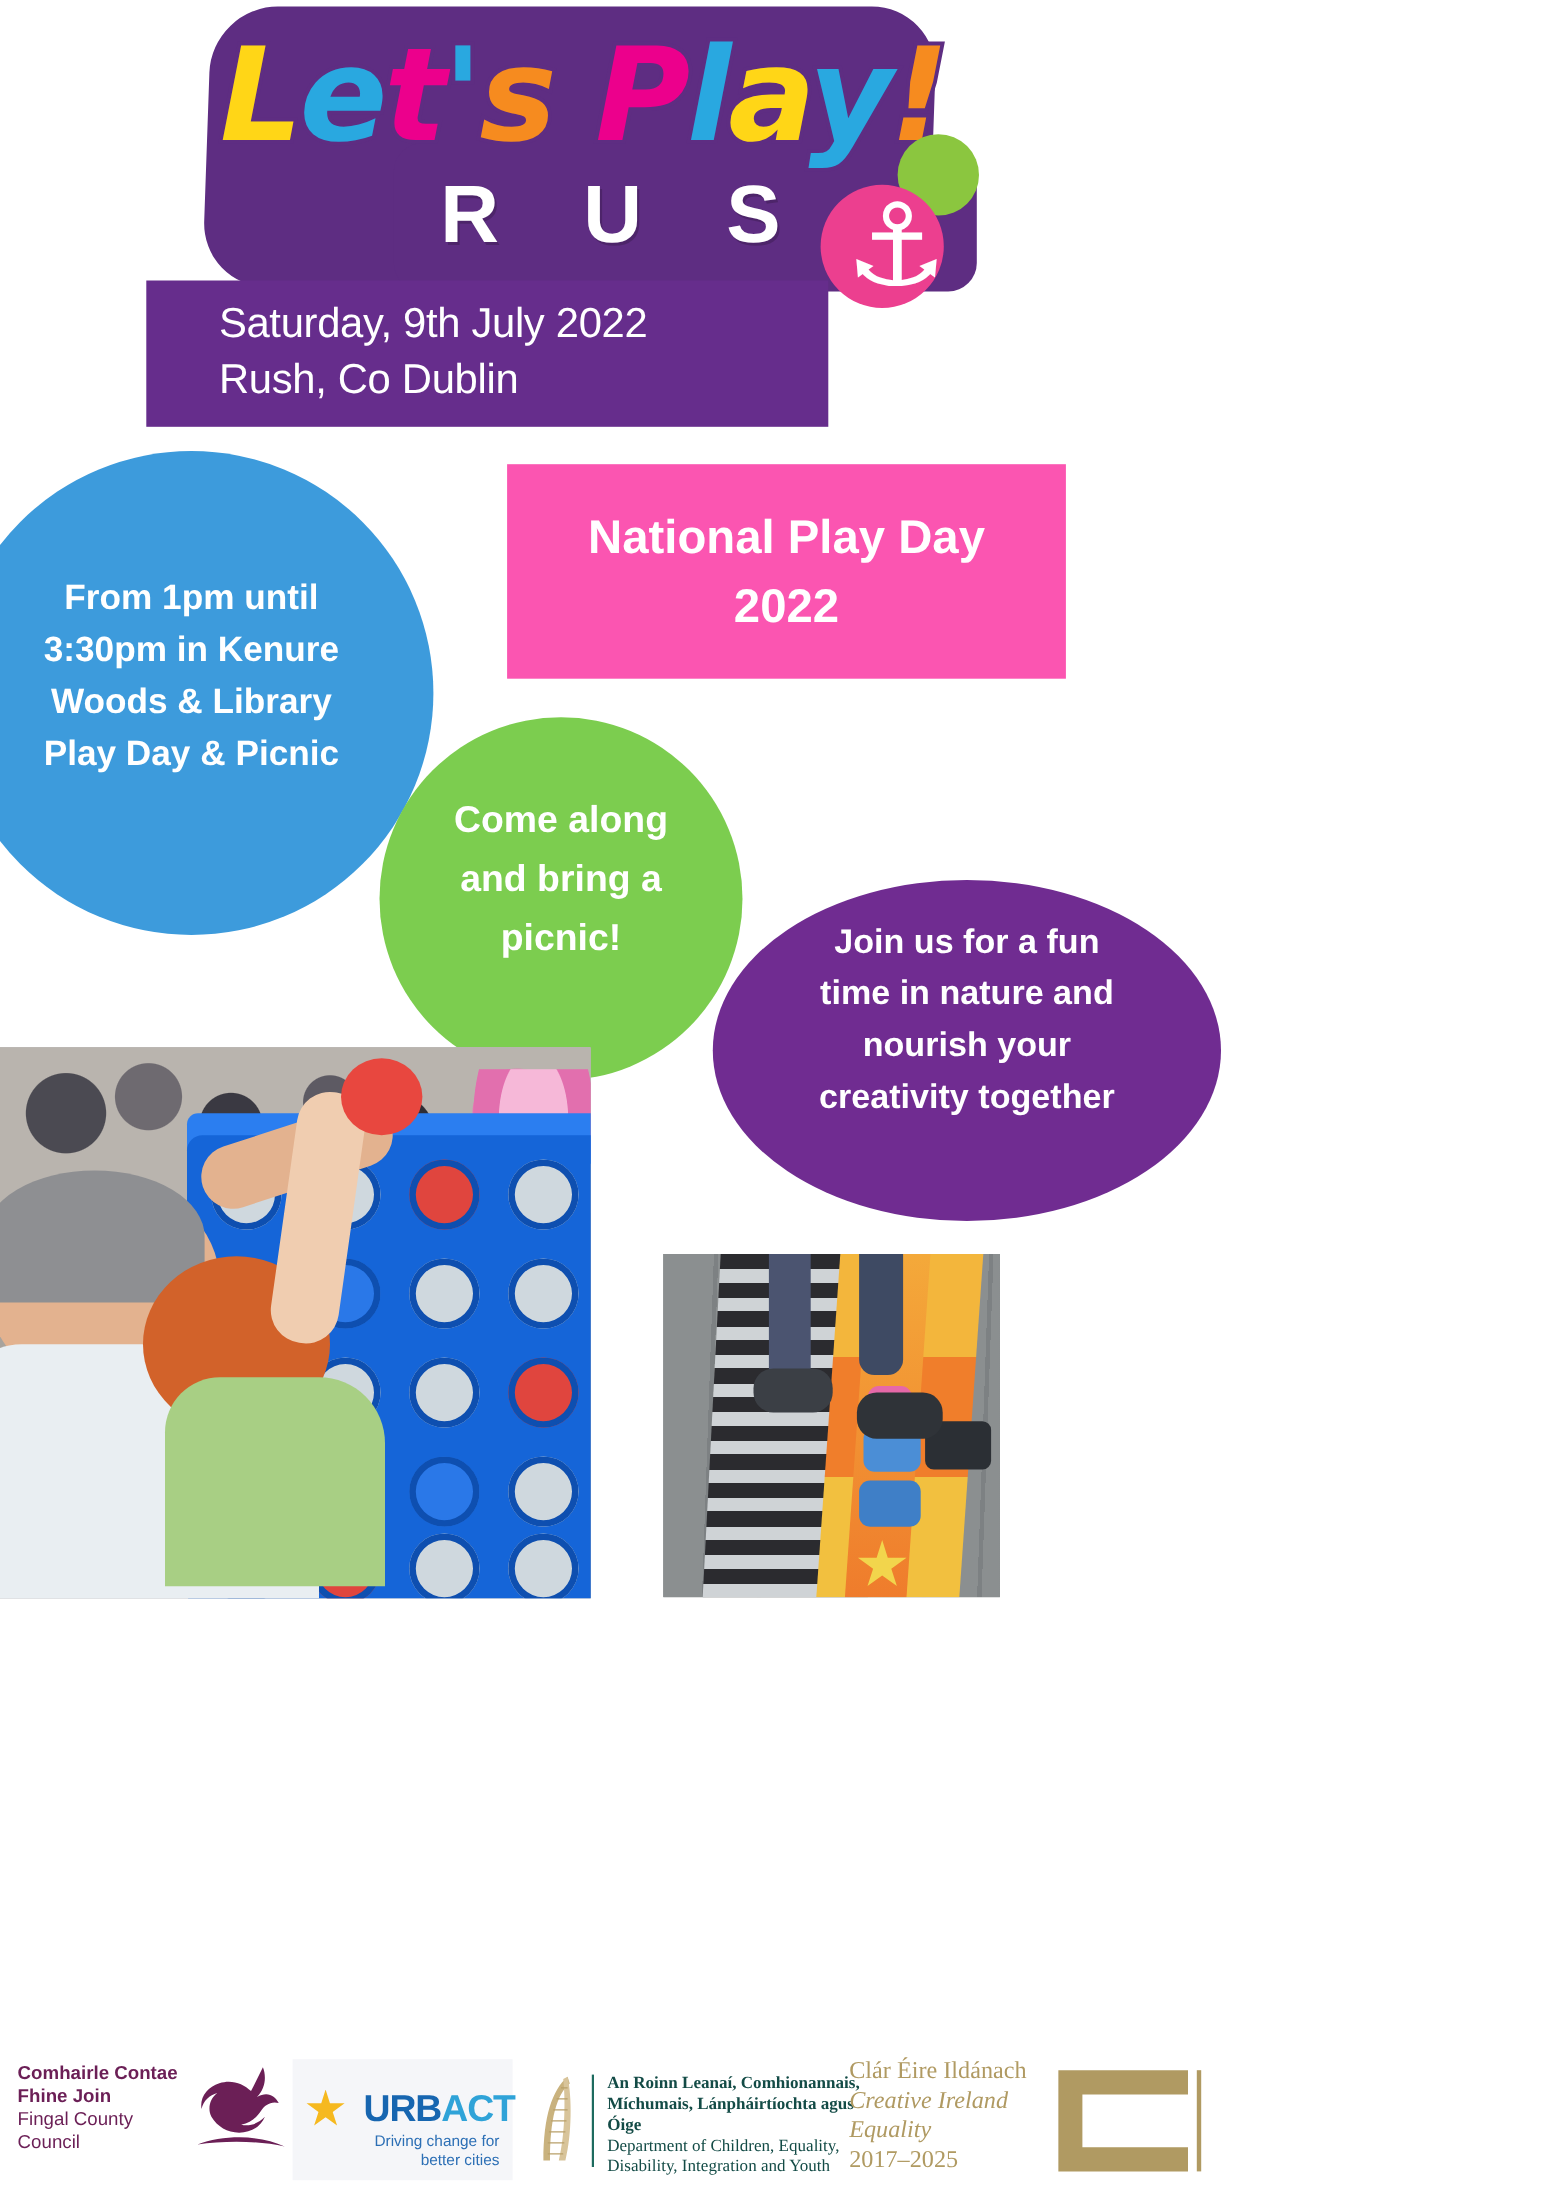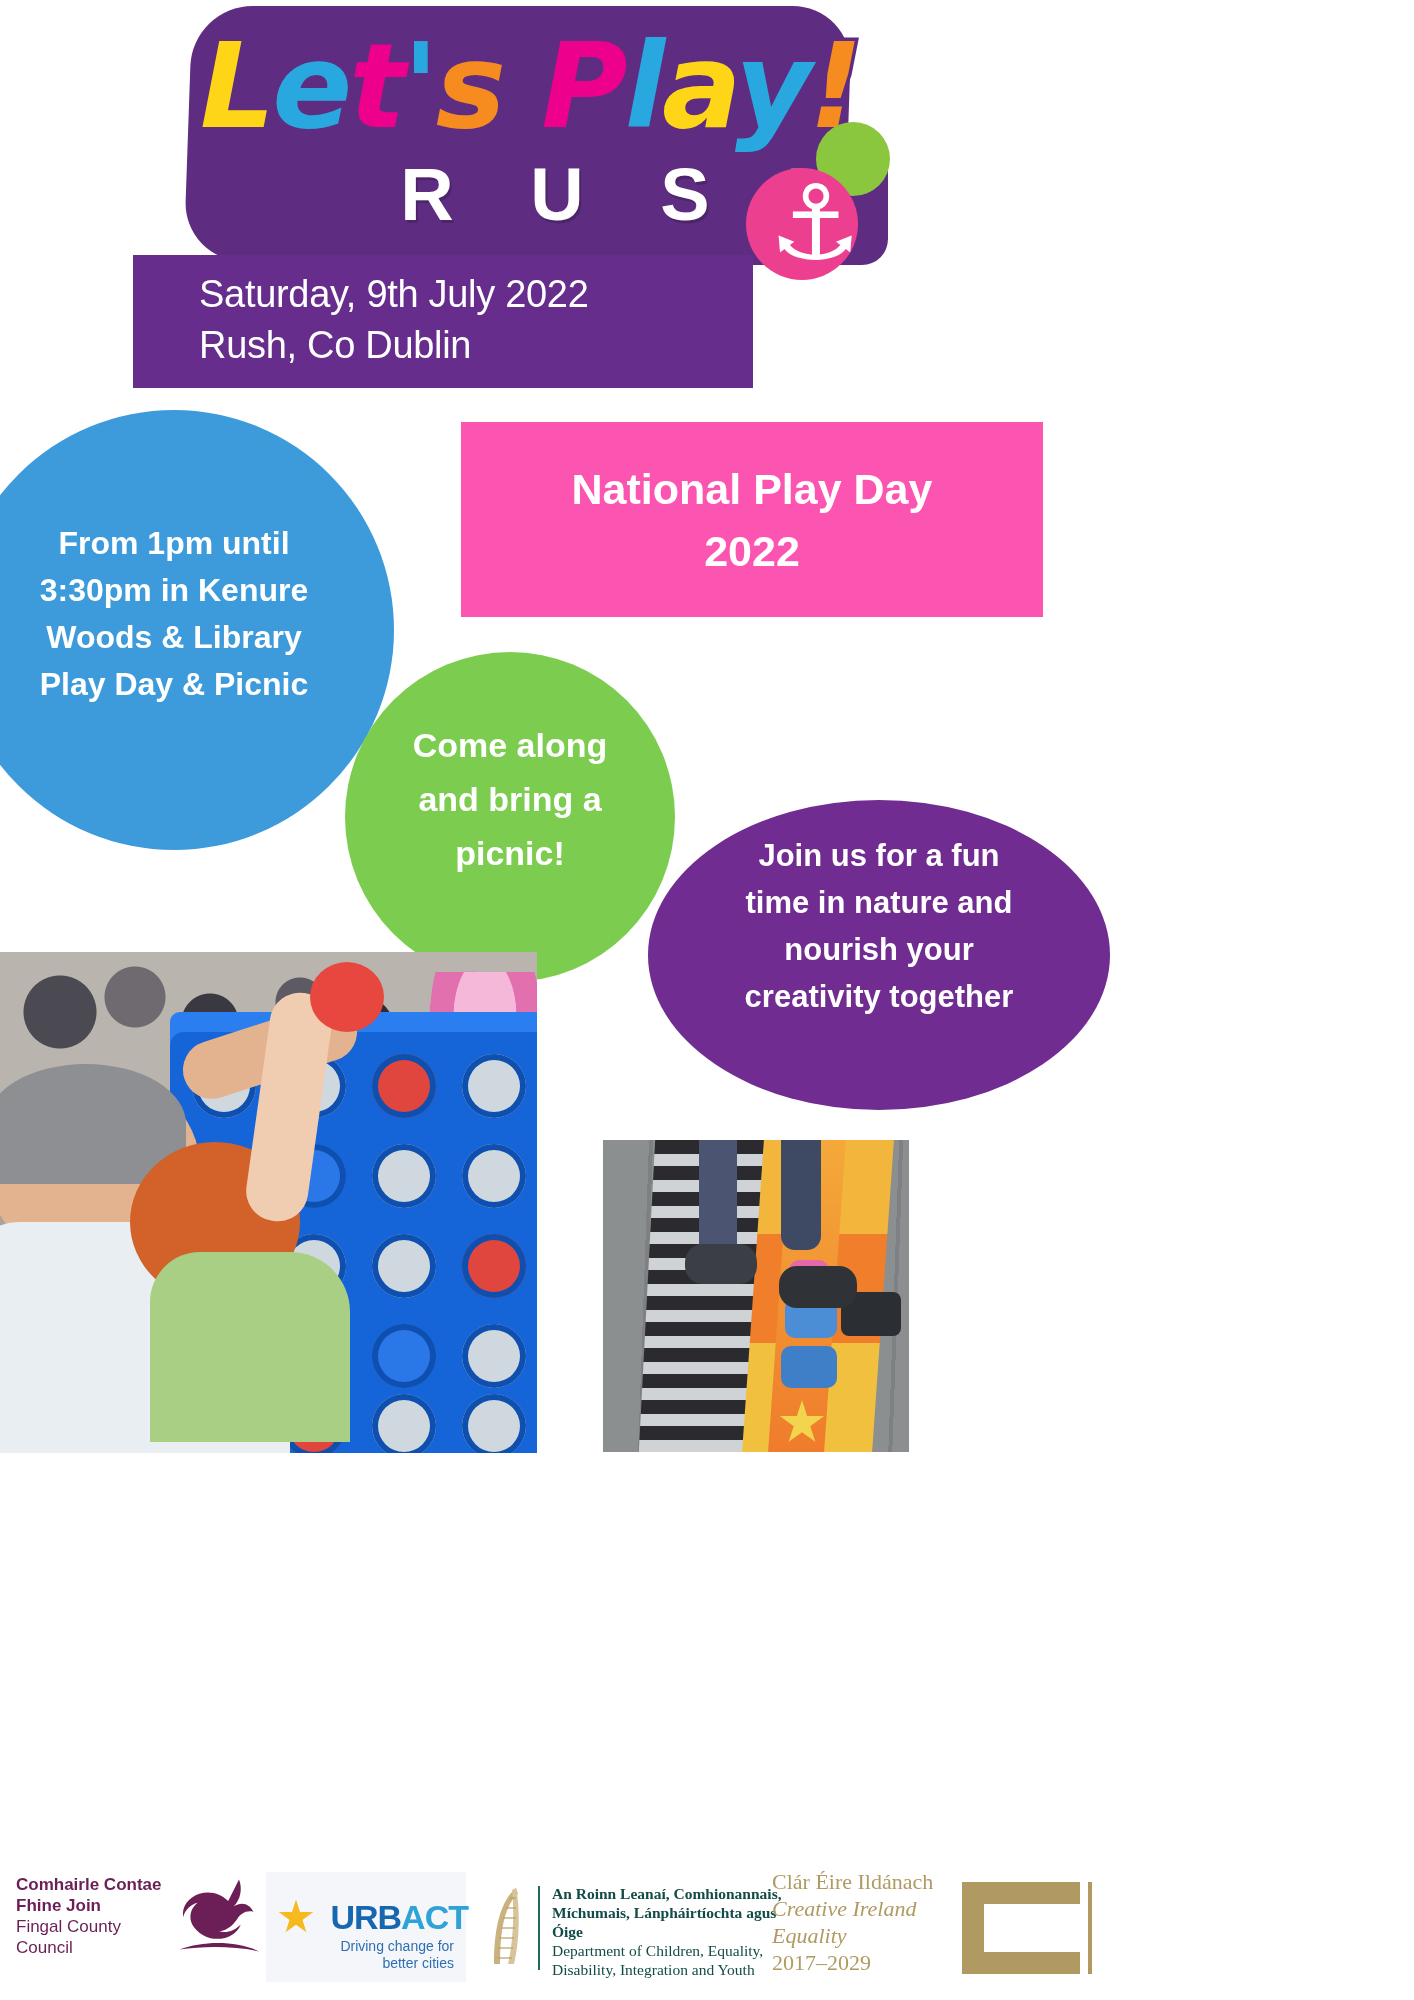--- a/index.html
+++ b/index.html
@@ -64,21 +64,21 @@
     background:#3d9bdc;border-radius:50%;
   }
   .blue-text{
     position:absolute;left:-46px;top:520px;width:440px;height:220px;
     color:#fff;text-align:center;font-size:32px;font-weight:bold;
     line-height:47px;padding:0 24px;box-sizing:border-box;
   }
 
   
   .pink-box{
-    position:absolute;left:461px;top:422px;width:582px;height:195px;
+    position:absolute;left:461px;top:422px;width:508px;height:195px;
     background:#fb55b1;color:#fff;
     display:flex;align-items:center;justify-content:center;
     text-align:center;
   }
   .pink-text{font-size:43px;font-weight:bold;line-height:62px;padding:0 28px;}
 
   
   .green-circle{
     position:absolute;left:345px;top:652px;width:330px;height:330px;
     background:#7ccd4f;border-radius:50%;
@@ -361,21 +361,21 @@
         <div class="ga">Míchumais, Lánpháirtíochta agus Óige</div>
         <div class="en">Department of Children, Equality,</div>
         <div class="en">Disability, Integration and Youth</div>
       </div>
     </div>
 
     <div class="creative">
       <div class="c1">Clár Éire Ildánach</div>
       <div class="c2">Creative Ireland</div>
       <div class="c3">Equality</div>
-      <div class="c4">2017–2029</div>
+      <div class="c4">2017–2025</div>
     </div>
 
     <div class="ci-mark">
       <svg viewBox="0 0 130 100" width="130" height="100">
         <path d="M0 4 H118 V26 H22 V74 H118 V96 H0 Z" fill="#b09a62"></path>
         <rect x="126" y="4" width="16" height="92" fill="#b09a62"></rect>
       </svg>
     </div>
 
   </div>

